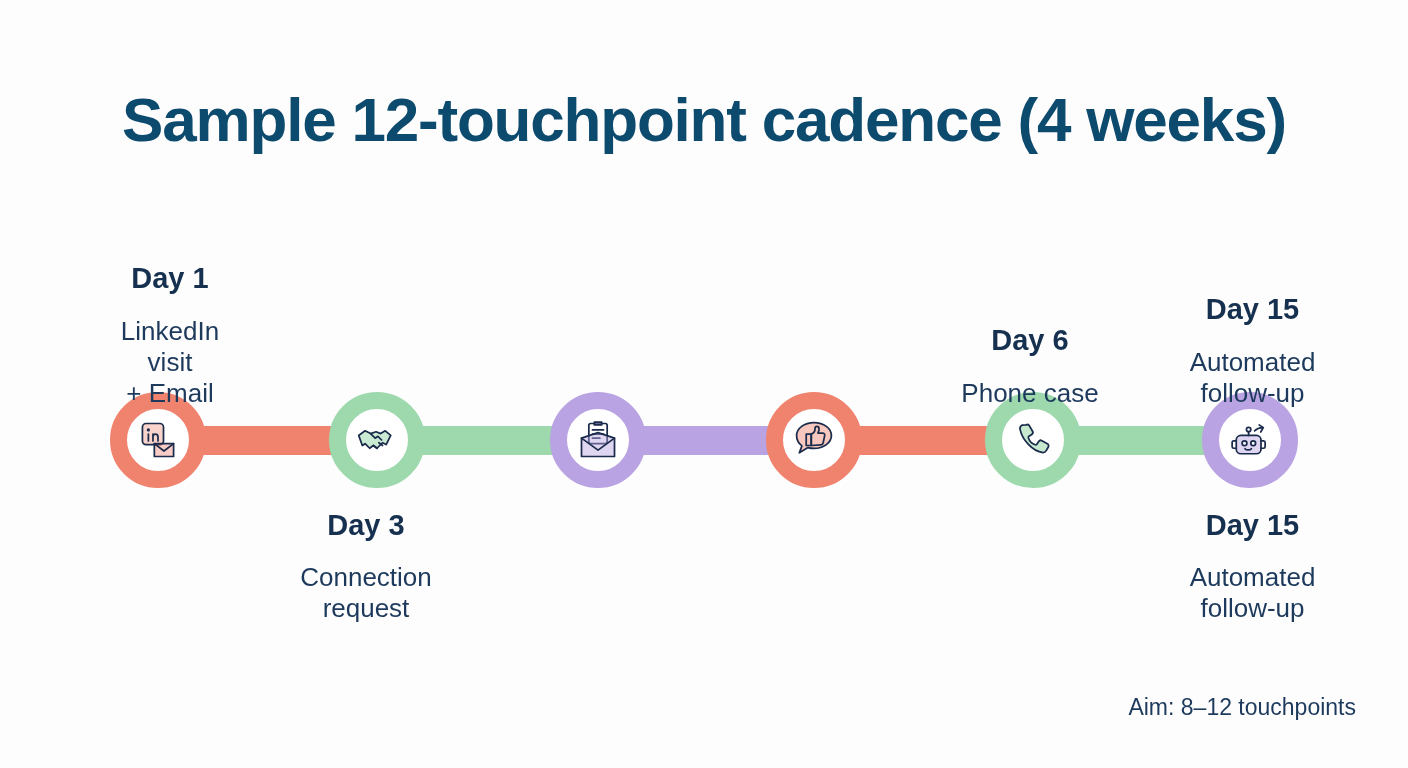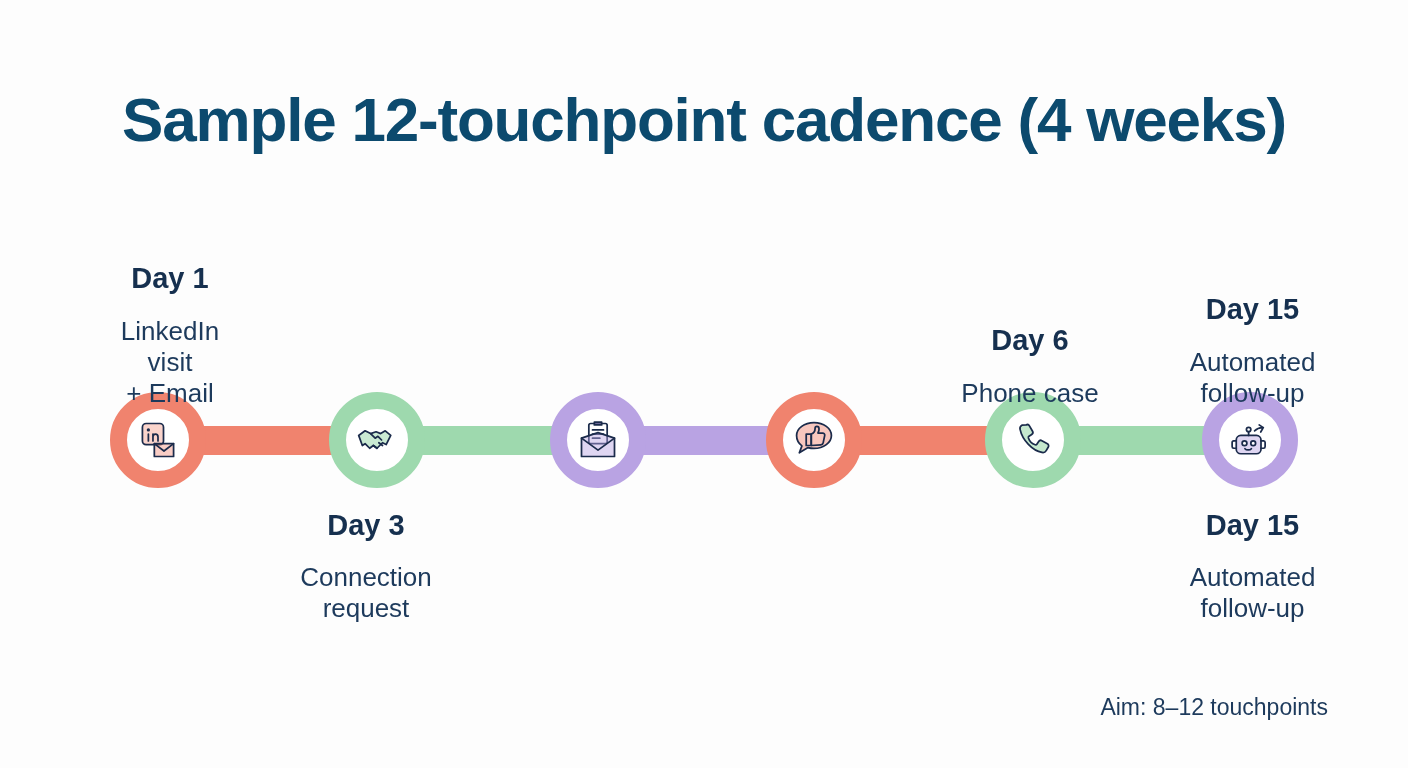--- a/index.html
+++ b/index.html
@@ -82,21 +82,21 @@
     font-weight: normal;
     color: #1d3a5c;
     margin-top: 3px;
   }
   .label.above .desc { margin-top: 21px; }
   .label.below .desc { margin-top: 20px; }
 
   
   #footnote {
     position: absolute;
-    right: 80px;
+    right: 52px;
     top: 694px;
     font-size: 23px;
     color: #1d3a5c;
     white-space: nowrap;
   }
 </style>
 </head>
 <body>
 
 <div id="title">Sample 12-touchpoint cadence (4 weeks)</div>

